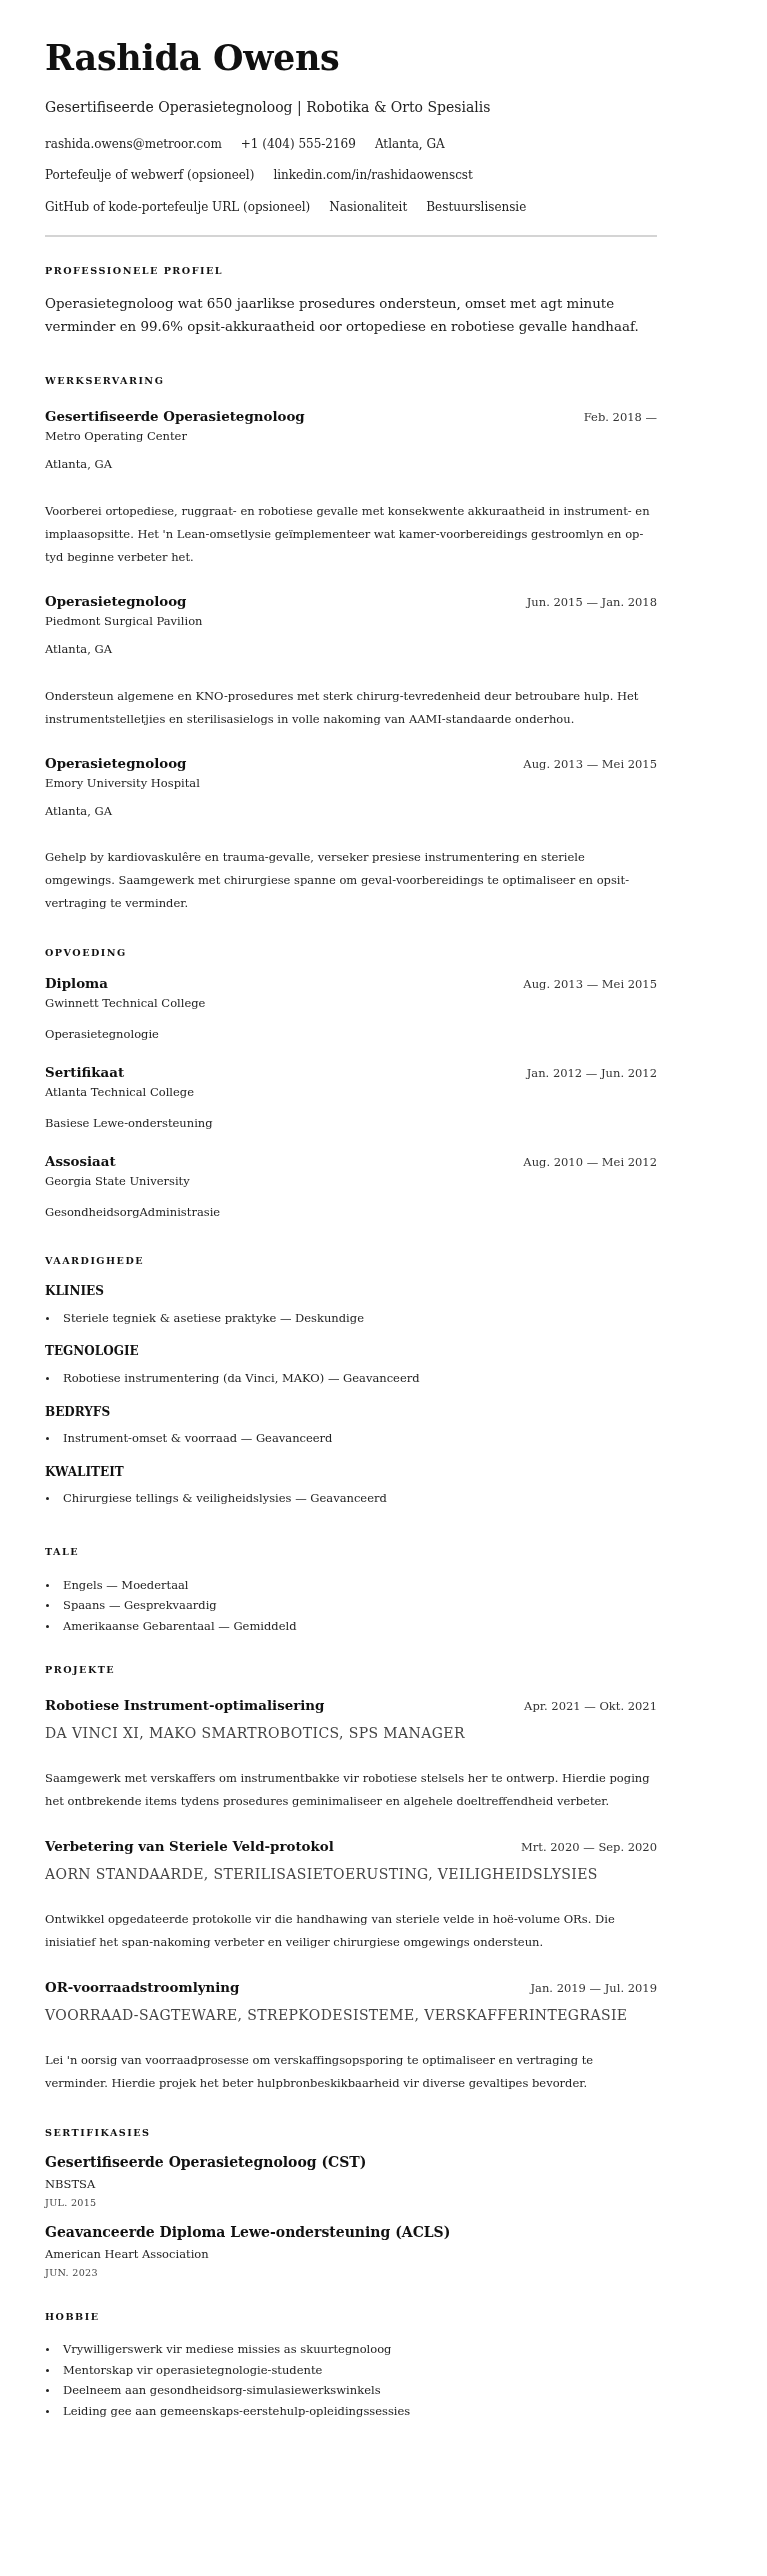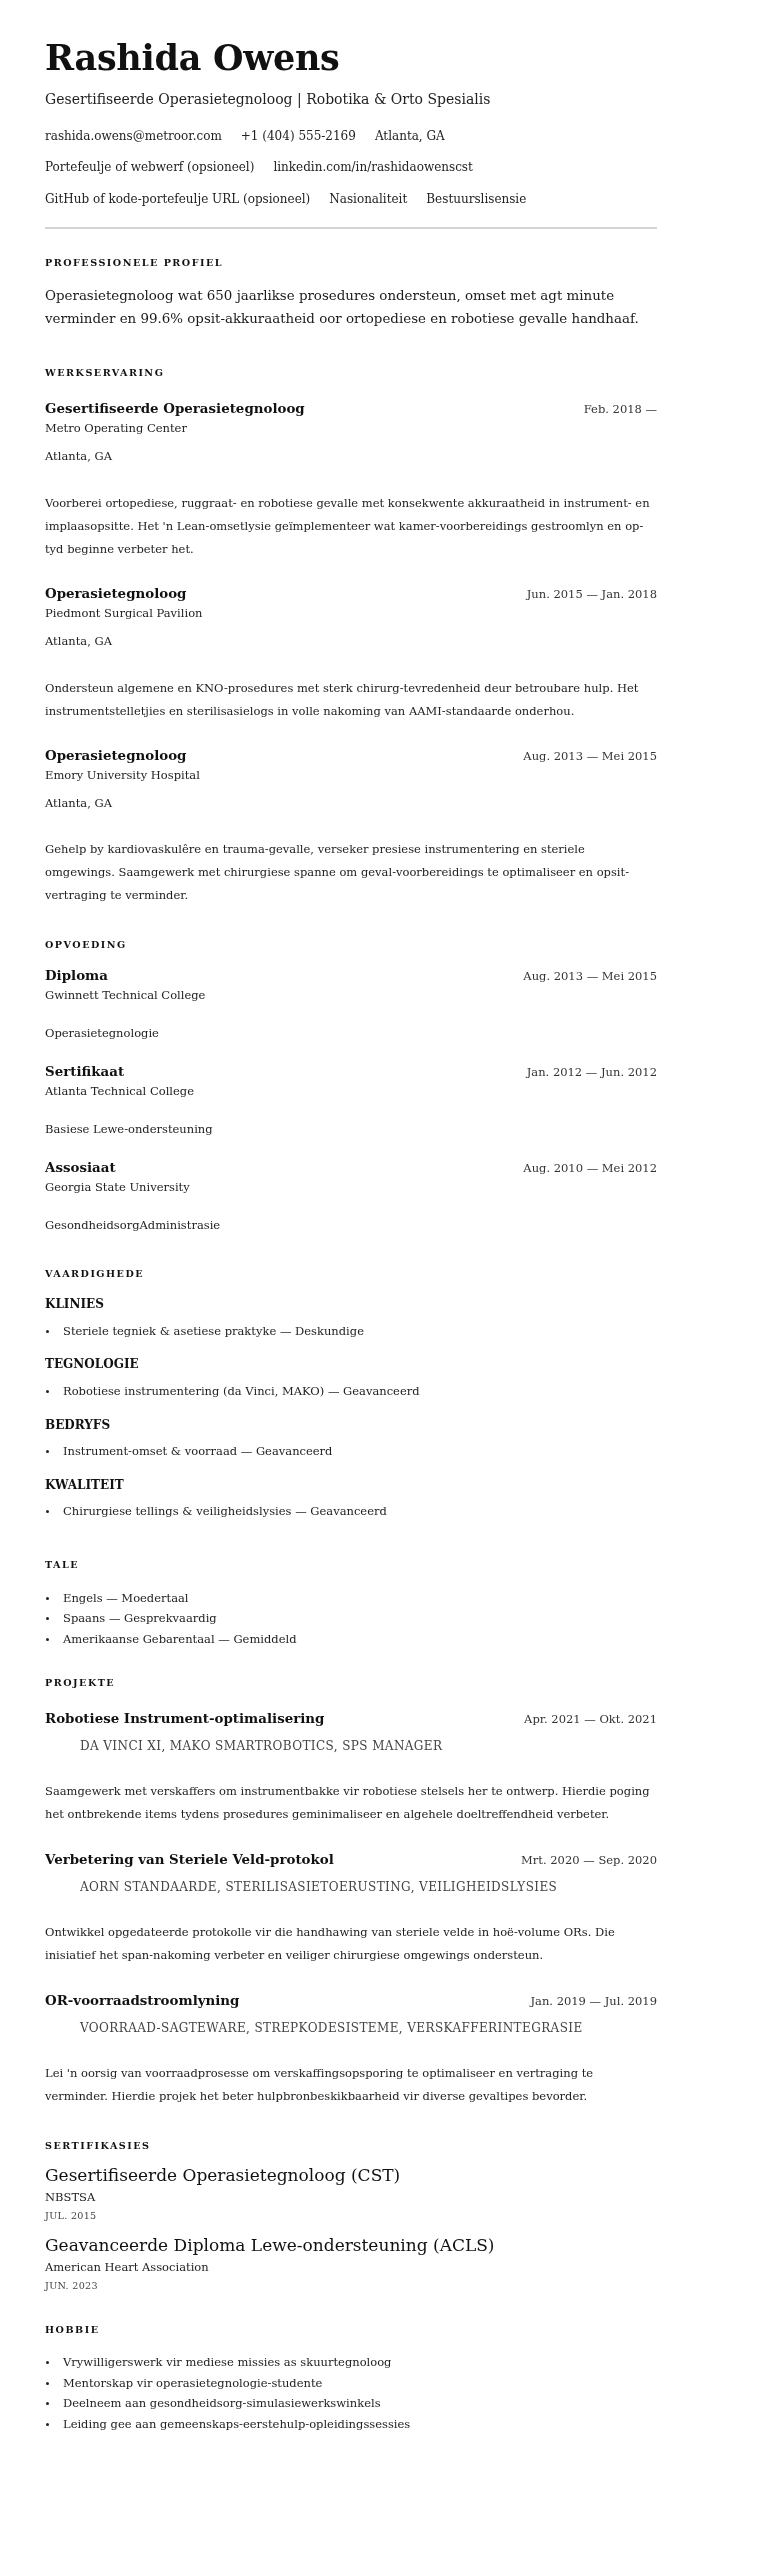--- a/index.html
+++ b/index.html
@@ -17,21 +17,21 @@
   .name {
     font-size: 35px;
     font-weight: bold;
     color: #111;
     line-height: 1.2;
     letter-spacing: -0.3px;
   }
   .headline {
     font-size: 14px;
     color: #222;
-    margin-top: 11px;
+    margin-top: 19px;
     line-height: 1.3;
   }
   .contact-row {
     display: flex;
     gap: 19px;
     font-size: 12px;
     color: #222;
     margin-top: 12.8px;
     line-height: 18.5px;
   }
@@ -98,21 +98,21 @@
   .job { margin-top: 19px; }
   .job + .job { margin-top: 23px; }
 
   .edu-section { margin-top: 32px; }
   .edu { margin-top: 14px; }
   .edu + .edu { margin-top: 20.5px; }
   .edu .entry-sub2 {
     font-size: 11.5px;
     color: #222;
     line-height: 16.6px;
-    margin-top: 21px;
+    margin-top: 14px;
   }
 
   .skills-section { margin-top: 35px; }
   .skill-cat {
     font-size: 12px;
     font-weight: bold;
     color: #111;
     margin-top: 15.3px;
     line-height: 16.6px;
   }
@@ -140,36 +140,35 @@
   .skills-section ul.bullets { margin-bottom: 3.8px; }
 
   .lang-section { margin-top: 38px; }
   .lang-section ul.bullets { margin-top: 15.3px; }
   .lang-section ul.bullets li { line-height: 20.5px; }
 
   .proj-section { margin-top: 28px; }
   .proj { margin-top: 19px; }
   .proj + .proj { margin-top: 24px; }
   .proj .tech {
-    font-size: 12px;
+    font-size: 14px;
     color: #444;
     letter-spacing: 0.4px;
     text-transform: uppercase;
     margin-top: 11.5px;
     line-height: 14px;
-    margin-left: 35px;
   }
   .proj .entry-desc { margin-top: 27px; }
 
   .cert-section { margin-top: 32px; }
   .cert { margin-top: 14px; }
   .cert + .cert { margin-top: 14px; }
   .cert .cert-title {
-    font-size: 17px;
-    font-weight: normal;
+    font-size: 14px;
+    font-weight: bold;
     color: #111;
     line-height: 16.6px;
   }
   .cert .cert-issuer {
     font-size: 11.5px;
     color: #222;
     line-height: 16.6px;
     margin-top: 5.1px;
   }
   .cert .cert-date {

